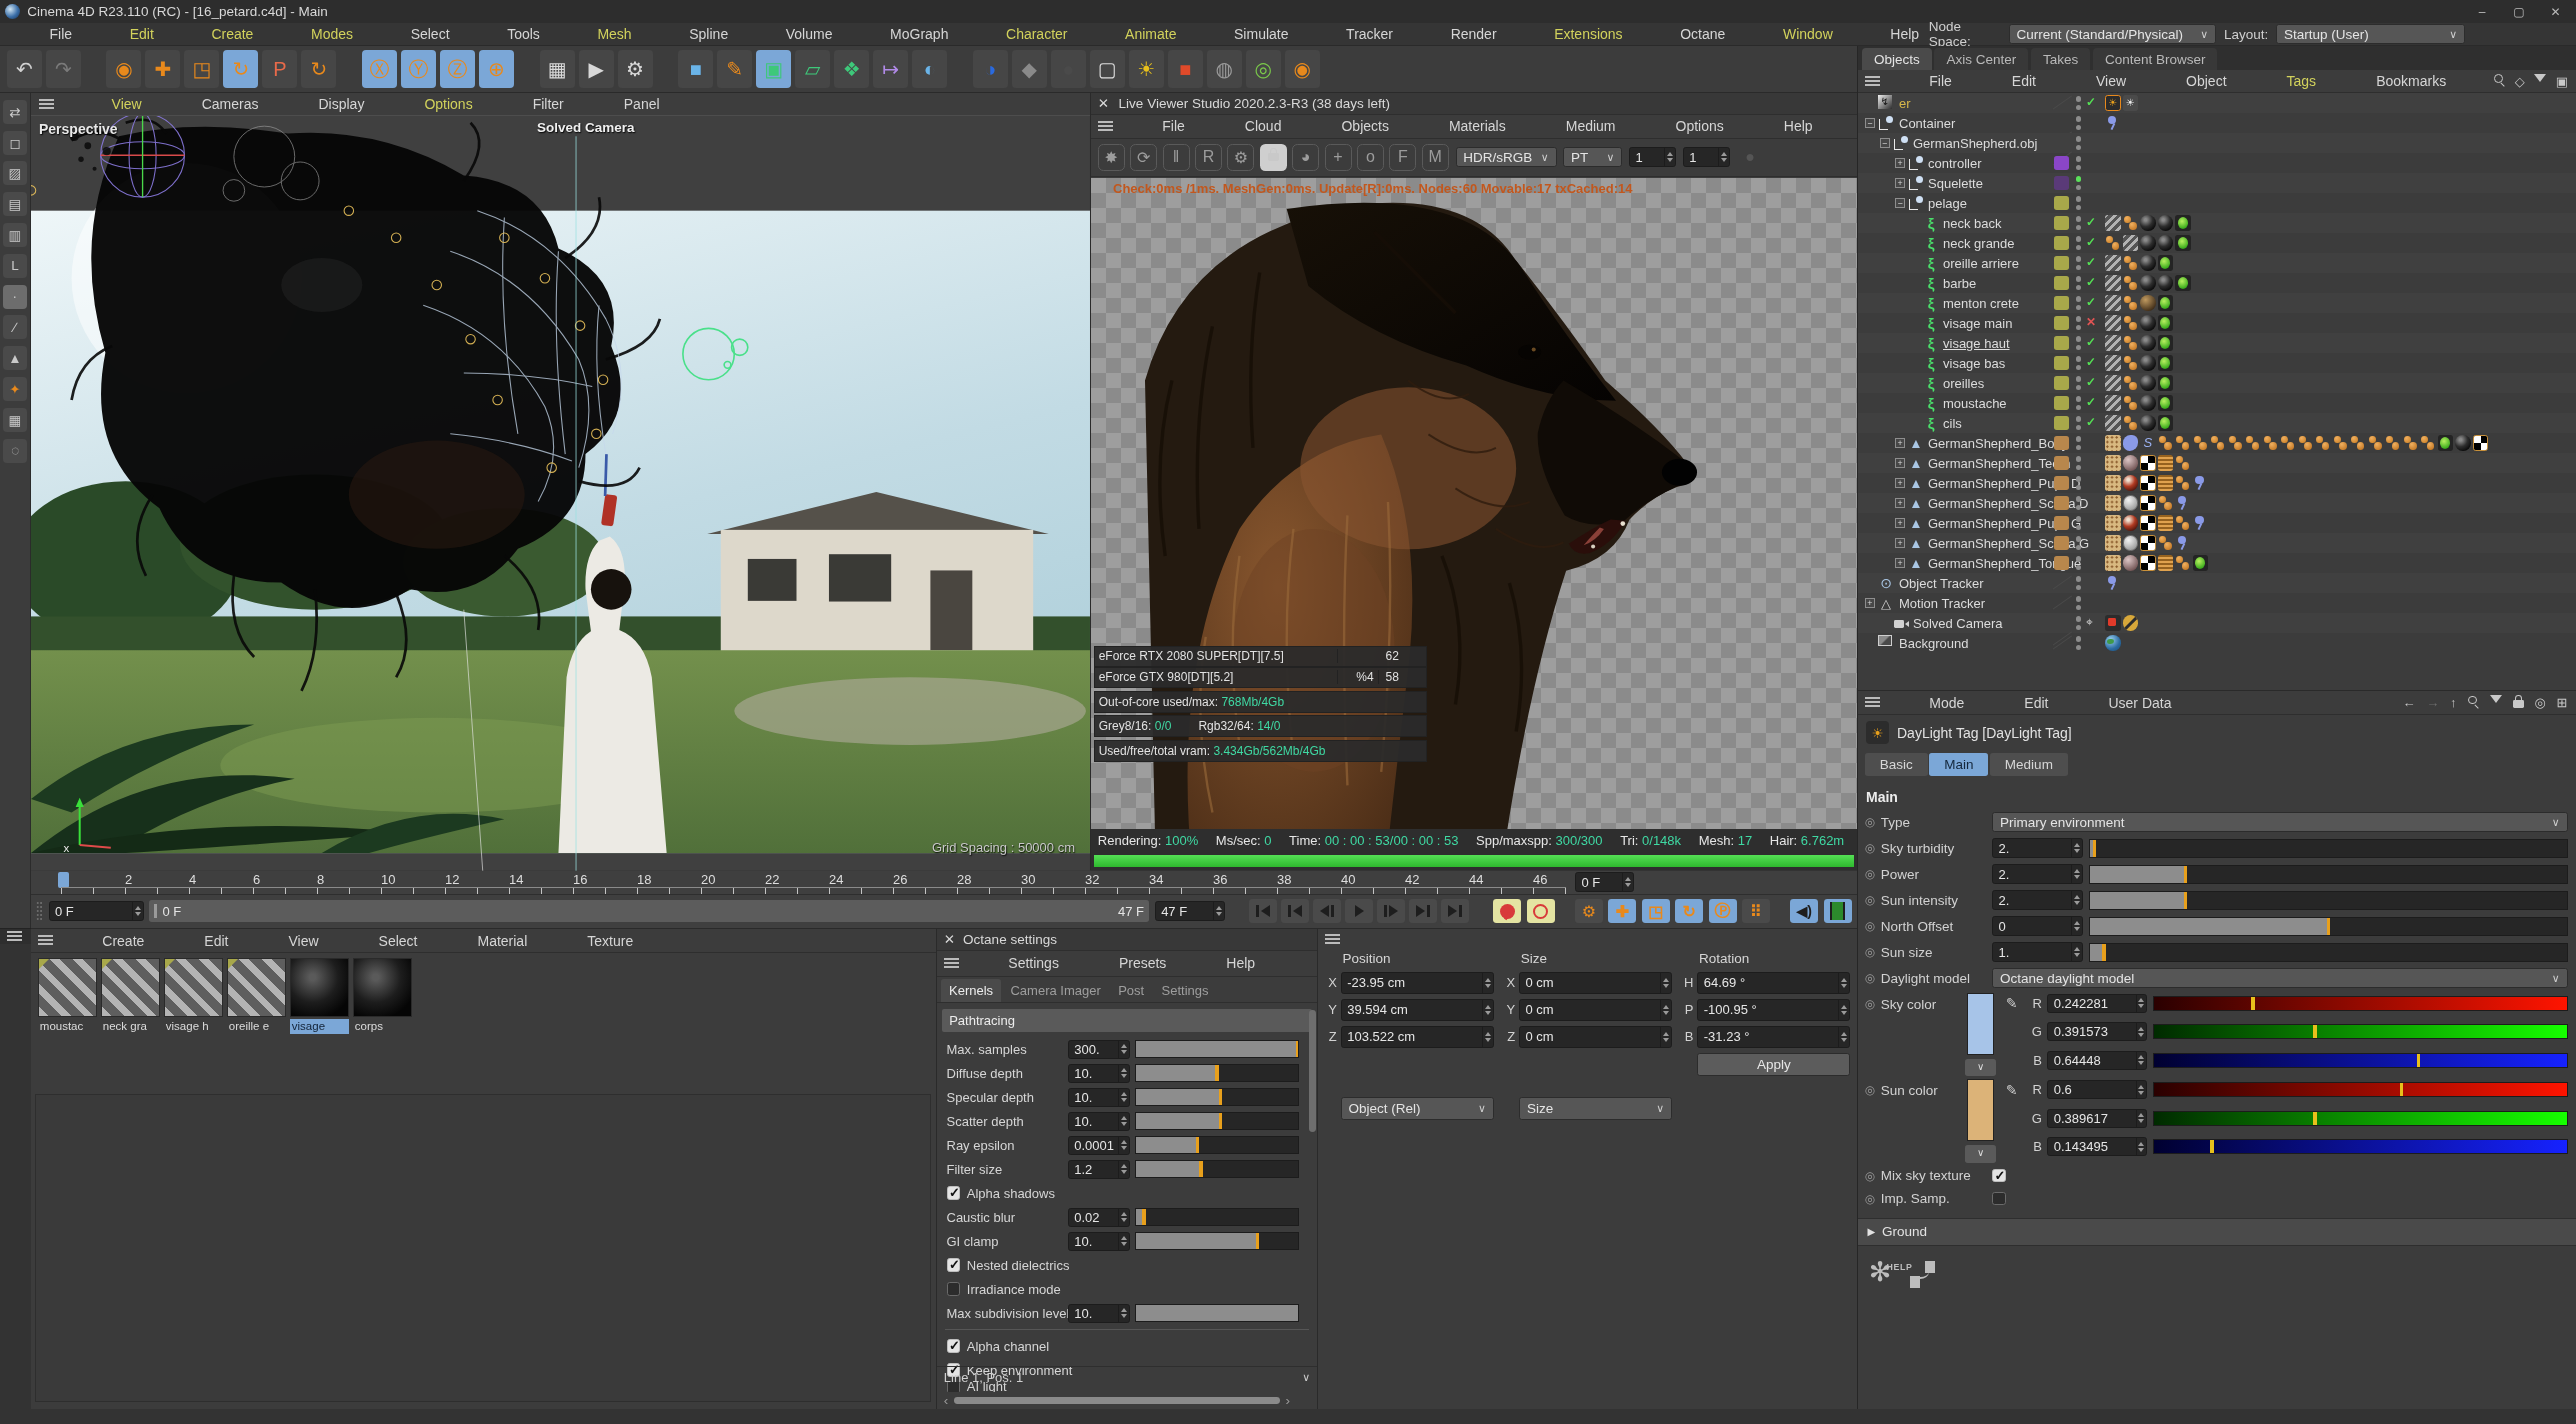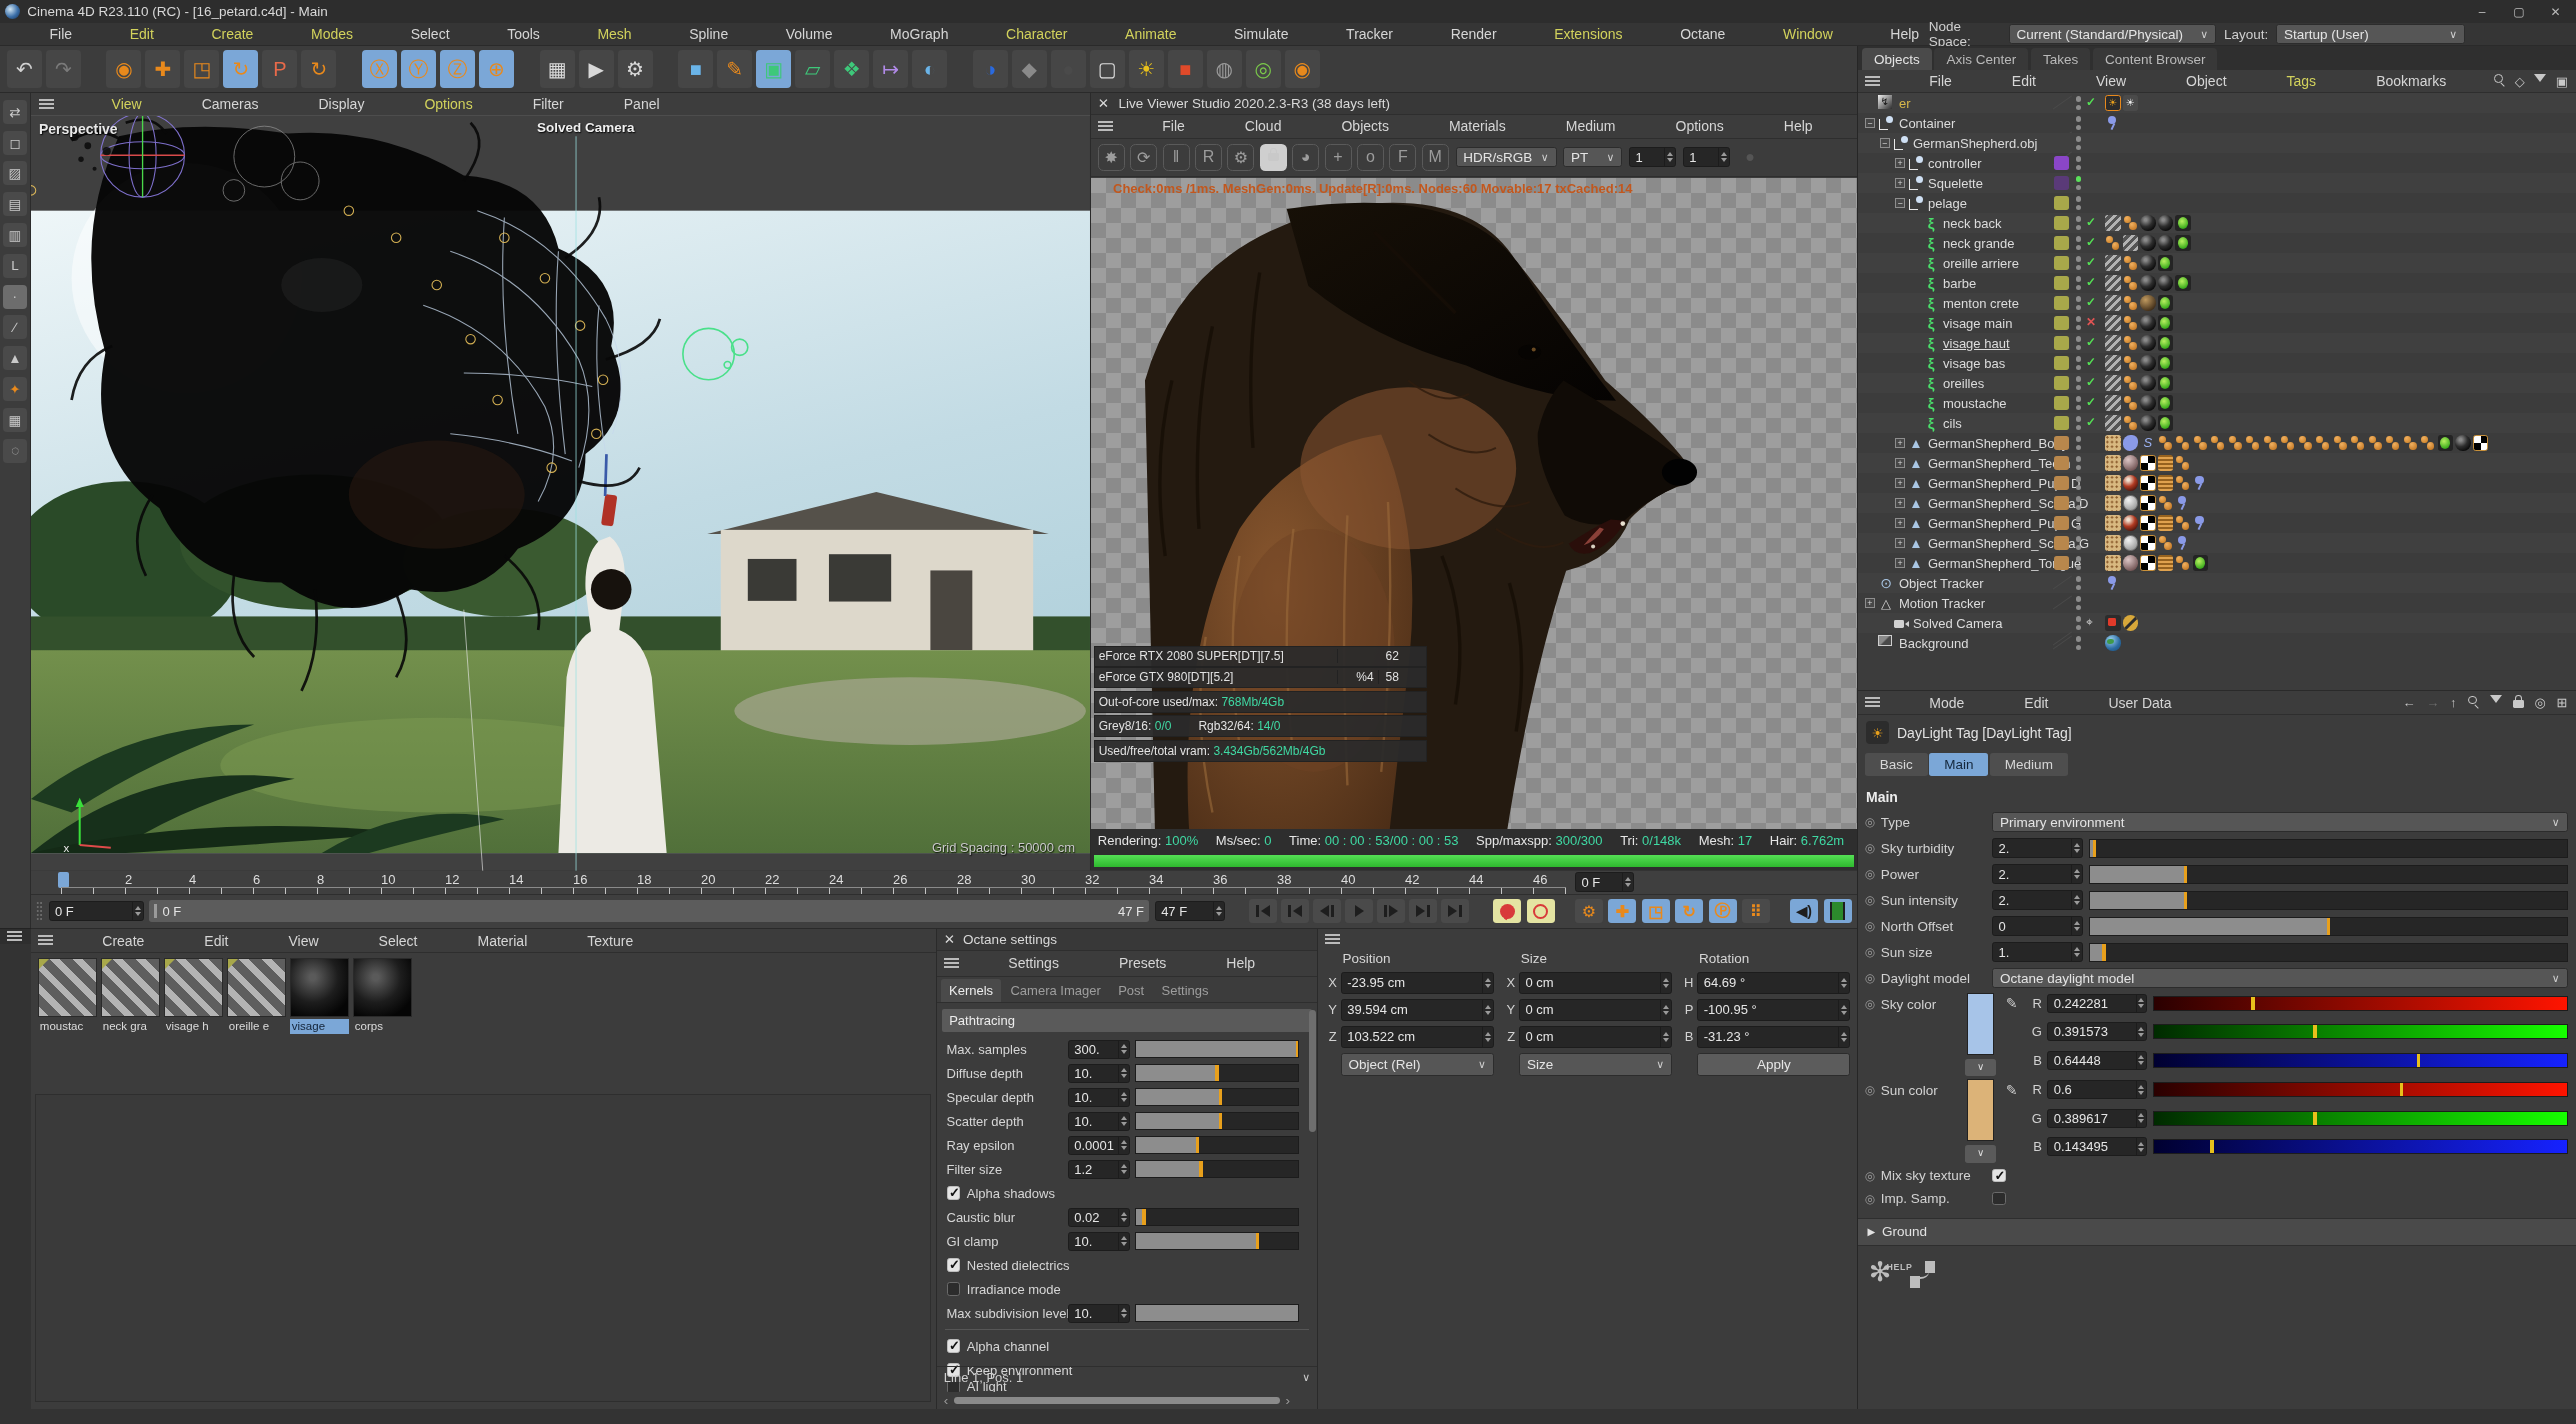--- a/index.html
+++ b/index.html
@@ -258,21 +258,21 @@
   #osscrollv{position:absolute;right:1.4px;top:81px;width:6.8px;height:122px;border-radius:3.4px;background:#6e6e6e;}
   
   #coords{left:1318px;top:928px;width:539px;height:481px;background:#3c3c3c;border-top:0.7px solid #2a2a2a;padding:5.4px 6.8px;}
   #coords .hd{display:flex;gap:6.8px;align-items:center;margin-bottom:5.4px;}
   #coords .cols{display:flex;gap:9.5px;}
   .ccol{flex:1;display:flex;flex-direction:column;gap:5.4px;}
   .ccol .ctitle{color:#d6d6d6;font-size:13.5px;padding-left:17.6px;height:16px;}
   .crow{display:flex;align-items:center;gap:4px;}
   .crow .ax{width:12px;color:#d2d2d2;font-size:13px;text-align:right;}
   .crow .numbox{flex:1;height:21.6px;}
-  .ccol .dropdown{margin-left:16px;height:23px;}
+  .ccol .dropdown{margin-left:16px;height:23px;margin-top:44px;}
   .applybtn{margin-left:16px;height:23px;background:#5c5c5c;border:0.7px solid #2c2c2c;border-radius:2.7px;color:#e6e6e6;font-size:13.5px;display:flex;align-items:center;justify-content:center;}
   
   #statusbar{left:0;top:1409px;width:2576px;height:15.5px;background:#2e2e2e;border-top:0.7px solid #232323;display:flex;align-items:center;gap:12px;padding:0 6.8px;font-size:12px;color:#bdbdbd;}
   #statusbar .sep{width:0.7px;height:10.8px;background:#555;}
   .mag{position:relative;width:12px;height:12px;}
   .mag::before{content:"";position:absolute;left:0.7px;top:0.7px;width:6.8px;height:6.8px;border:1.4px solid #c9c9c9;border-radius:50%;}
   .mag::after{content:"";position:absolute;right:0.7px;bottom:0px;width:4.7px;height:1.4px;background:#c9c9c9;transform:rotate(45deg);}
   .funnel{width:0;height:0;border-left:6px solid transparent;border-right:6px solid transparent;border-top:8px solid #c9c9c9;position:relative;}
   .lockic{position:relative;width:10.8px;height:8px;background:#c9c9c9;border-radius:1.4px;margin-top:4.7px;}
   .lockic::before{content:"";position:absolute;left:2px;top:-4.7px;width:5.4px;height:4.7px;border:1.4px solid #c9c9c9;border-bottom:none;border-radius:3.4px 3.4px 0 0;}

